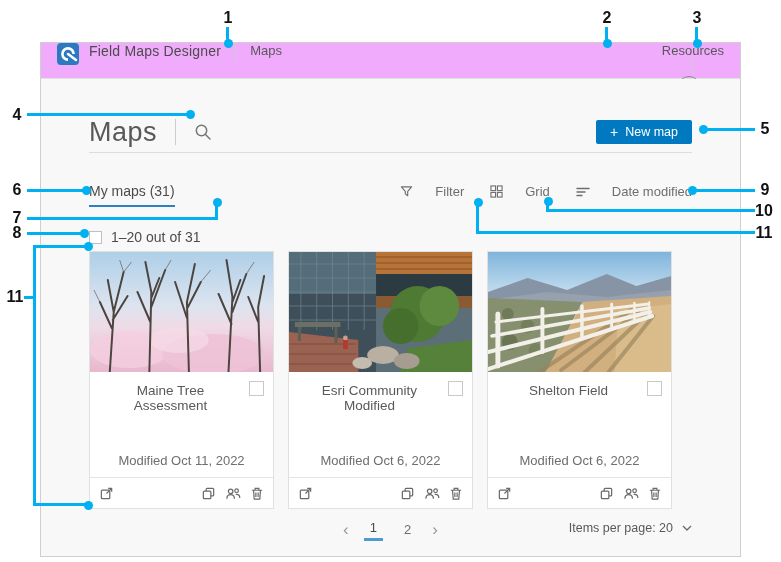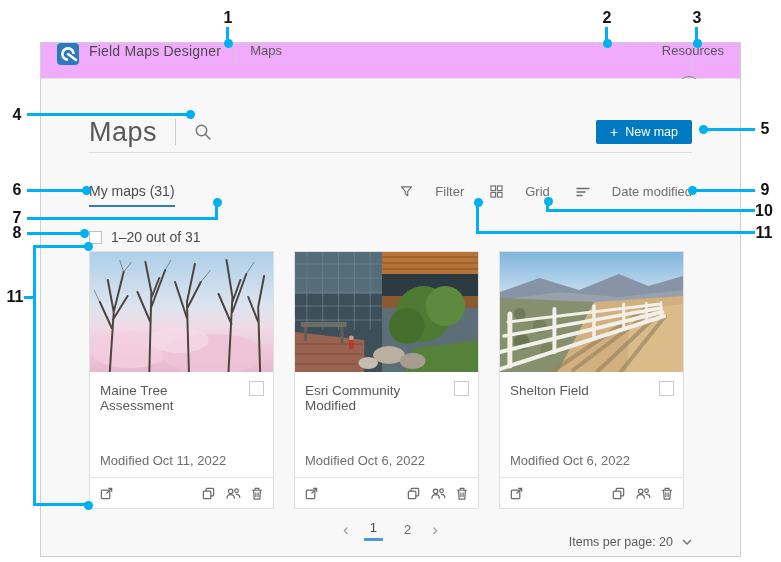--- a/index.html
+++ b/index.html
@@ -37,38 +37,38 @@
   .tab{font-size:14px;line-height:16px;color:var(--muted);padding-bottom:6px;cursor:pointer;}
   .tab.active{color:var(--txt);border-bottom:2px solid #2b7fc3;}
   .view-controls{display:flex;align-items:center;gap:26px;margin-top:1px;}
   .ctrl{display:flex;align-items:center;gap:22px;font-size:13px;color:var(--muted);cursor:pointer;}
   .ctrl svg{display:block;}
 
   .select-row{display:flex;align-items:center;gap:9px;margin-top:22px;}
   .checkbox{width:13px;height:13px;border:1px solid #bfbfbf;background:#fff;flex:0 0 auto;cursor:pointer;}
   .select-label{font-size:14px;color:var(--txt);}
 
-  .cards-row{display:flex;gap:20px;margin-top:6px;}
+  .cards-row{display:flex;gap:14px;margin-top:6px;text-align:center;}
   .card{width:185px;height:258px;background:#fff;border:1px solid #e0e0e0;display:flex;flex-direction:column;cursor:pointer;}
   .thumb{height:120px;flex:0 0 auto;overflow:hidden;}
   .thumb svg{display:block;width:100%;height:100%;}
   .card-body{flex:1;position:relative;padding:11px 10px 0;}
   .card-title{font-size:13.5px;color:#595959;padding-right:22px;}
   .card-check{position:absolute;top:9px;right:9px;width:15px;height:15px;border:1px solid #c9c9c9;background:#fff;cursor:pointer;}
   .card-modified{font-size:13px;color:var(--muted);padding:0 10px 9px;}
   .card-footer{border-top:1px solid #e4e4e4;height:31px;display:flex;align-items:center;padding:0 9px;gap:9px;}
   .card-footer .spacer{flex:1;}
   .icon-btn{display:flex;align-items:center;cursor:pointer;}
 
   .bottom-row{position:absolute;left:0;right:0;bottom:14px;height:24px;}
   .pager{display:flex;align-items:center;gap:15px;justify-content:center;font-size:13px;color:var(--muted);}
   .pg-arrow{color:#9a9a9a;font-size:17px;line-height:14px;cursor:pointer;}
   .pg-num{cursor:pointer;padding:2px 6px 3px;}
   .pg-num.active{color:#4c4c4c;border-bottom:3px solid #4e9ad3;}
-  .items-per-page{position:absolute;right:48px;top:17px;display:flex;align-items:center;gap:9px;font-size:12.5px;color:#595959;cursor:pointer;}
+  .items-per-page{position:absolute;right:48px;top:3px;display:flex;align-items:center;gap:9px;font-size:12.5px;color:#595959;cursor:pointer;}
 
   
   .co-h{position:absolute;height:3px;background:var(--cyan);}
   .co-v{position:absolute;width:3px;background:var(--cyan);}
   .co-dot{position:absolute;width:9px;height:9px;border-radius:50%;background:var(--cyan);margin:-4.5px 0 0 -4.5px;}
   .co-num{position:absolute;transform:translate(-50%,-50%);font-weight:700;font-size:16px;color:#121212;}
 </style>
 </head>
 <body>
 

